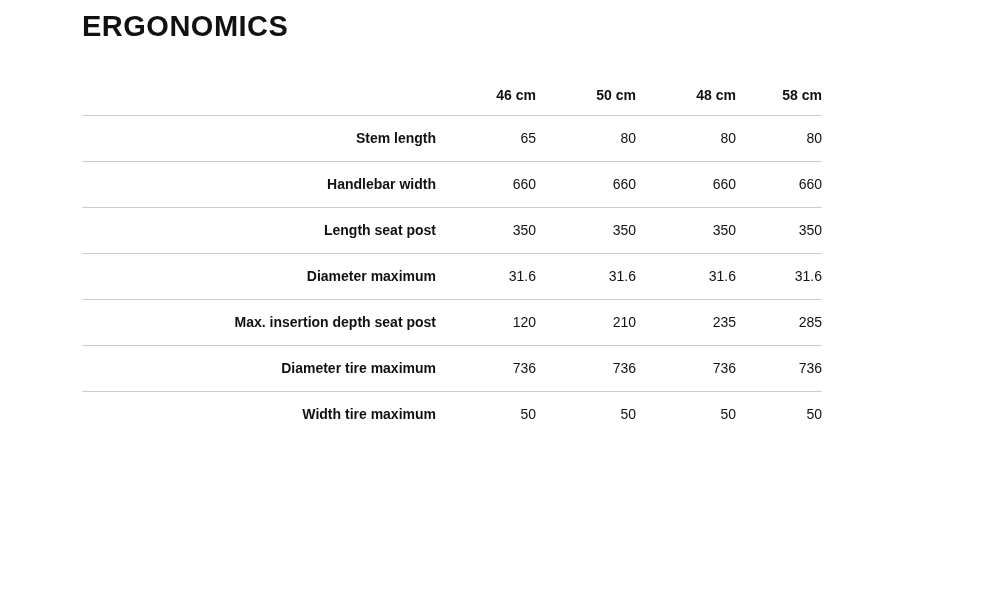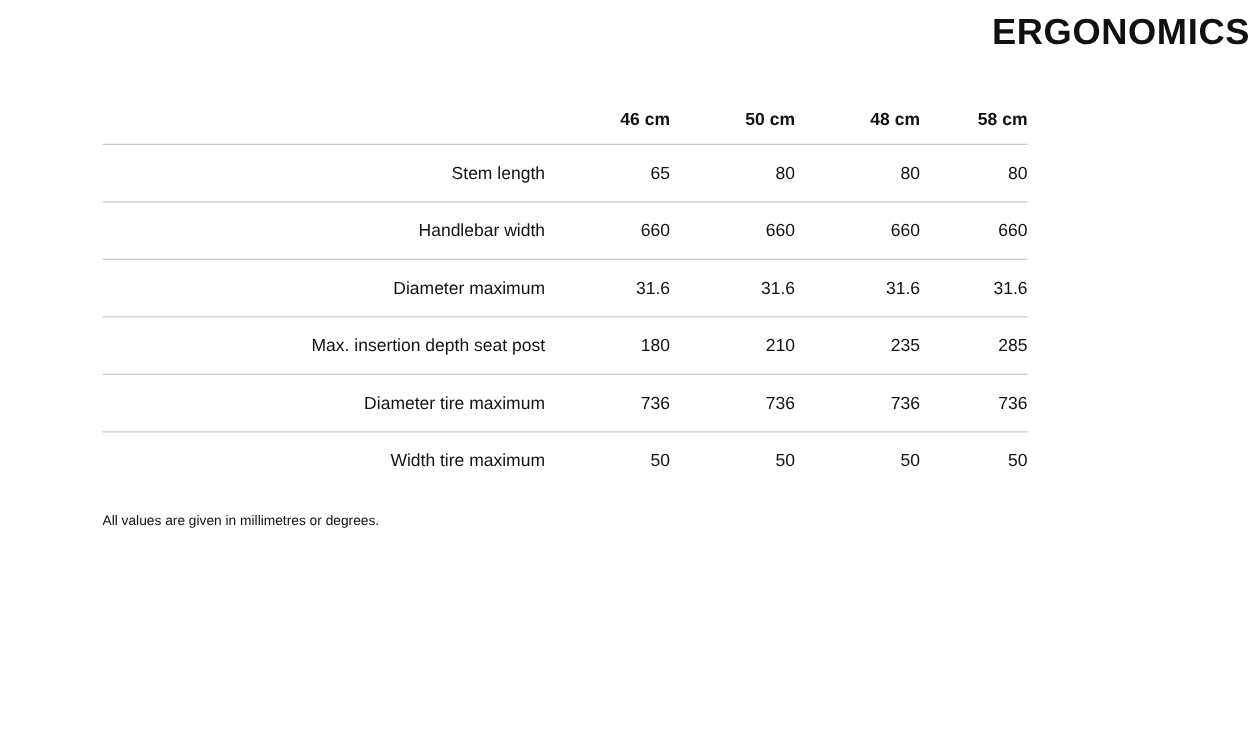--- a/index.html
+++ b/index.html
@@ -23,21 +23,20 @@
   .page {
     padding: 12px 0 0 82px;
   }
   .page-title {
     font-size: 29px;
     font-weight: bold;
     letter-spacing: 0.5px;
     line-height: 1;
     margin: 0;
     text-transform: uppercase;
-    text-align: right;
   }
   table.spec-table {
     border-collapse: collapse;
     table-layout: fixed;
     width: 740px;
     margin-top: 34px;
   }
   table.spec-table th,
   table.spec-table td {
     text-align: right;
@@ -50,21 +49,21 @@
   table.spec-table thead th {
     height: 40px;
     font-weight: bold;
   }
   table.spec-table tbody td {
     height: 46px;
     border-top: 1px solid var(--divider);
     font-weight: normal;
   }
   table.spec-table tbody td.row-label {
-    font-weight: normal;
+    font-weight: bold;
     padding-left: 10px;
   }
   .footnote {
     font-size: 11px;
     line-height: 1.2;
     margin: 20px 0 0 0;
     color: var(--text);
   }
 </style>
 </head>
@@ -102,29 +101,36 @@
           <td class="row-value">80</td>
         </tr>
         <tr>
           <td class="row-label">Handlebar width</td>
           <td class="row-value">660</td>
           <td class="row-value">660</td>
           <td class="row-value">660</td>
           <td class="row-value">660</td>
         </tr>
         <tr>
+          <td class="row-label">Length seat post</td>
+          <td class="row-value">350</td>
+          <td class="row-value">350</td>
+          <td class="row-value">350</td>
+          <td class="row-value">350</td>
+        </tr>
+        <tr>
           <td class="row-label">Diameter maximum</td>
           <td class="row-value">31.6</td>
           <td class="row-value">31.6</td>
           <td class="row-value">31.6</td>
           <td class="row-value">31.6</td>
         </tr>
         <tr>
           <td class="row-label">Max. insertion depth seat post</td>
-          <td class="row-value">180</td>
+          <td class="row-value">120</td>
           <td class="row-value">210</td>
           <td class="row-value">235</td>
           <td class="row-value">285</td>
         </tr>
         <tr>
           <td class="row-label">Diameter tire maximum</td>
           <td class="row-value">736</td>
           <td class="row-value">736</td>
           <td class="row-value">736</td>
           <td class="row-value">736</td>
@@ -132,15 +138,14 @@
         <tr>
           <td class="row-label">Width tire maximum</td>
           <td class="row-value">50</td>
           <td class="row-value">50</td>
           <td class="row-value">50</td>
           <td class="row-value">50</td>
         </tr>
       </tbody>
   </table>
 
-  <p class="footnote">All values are given in millimetres or degrees.</p>
 
 </div>
 
 </body></html>

